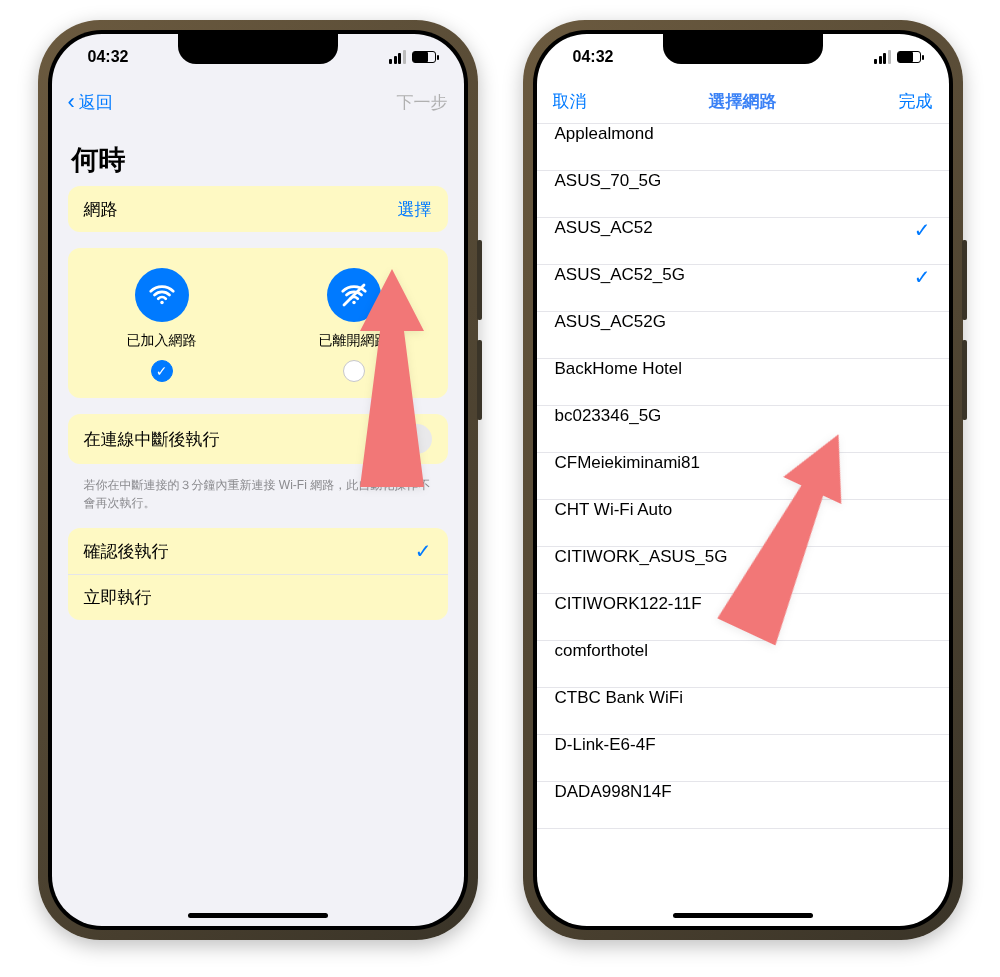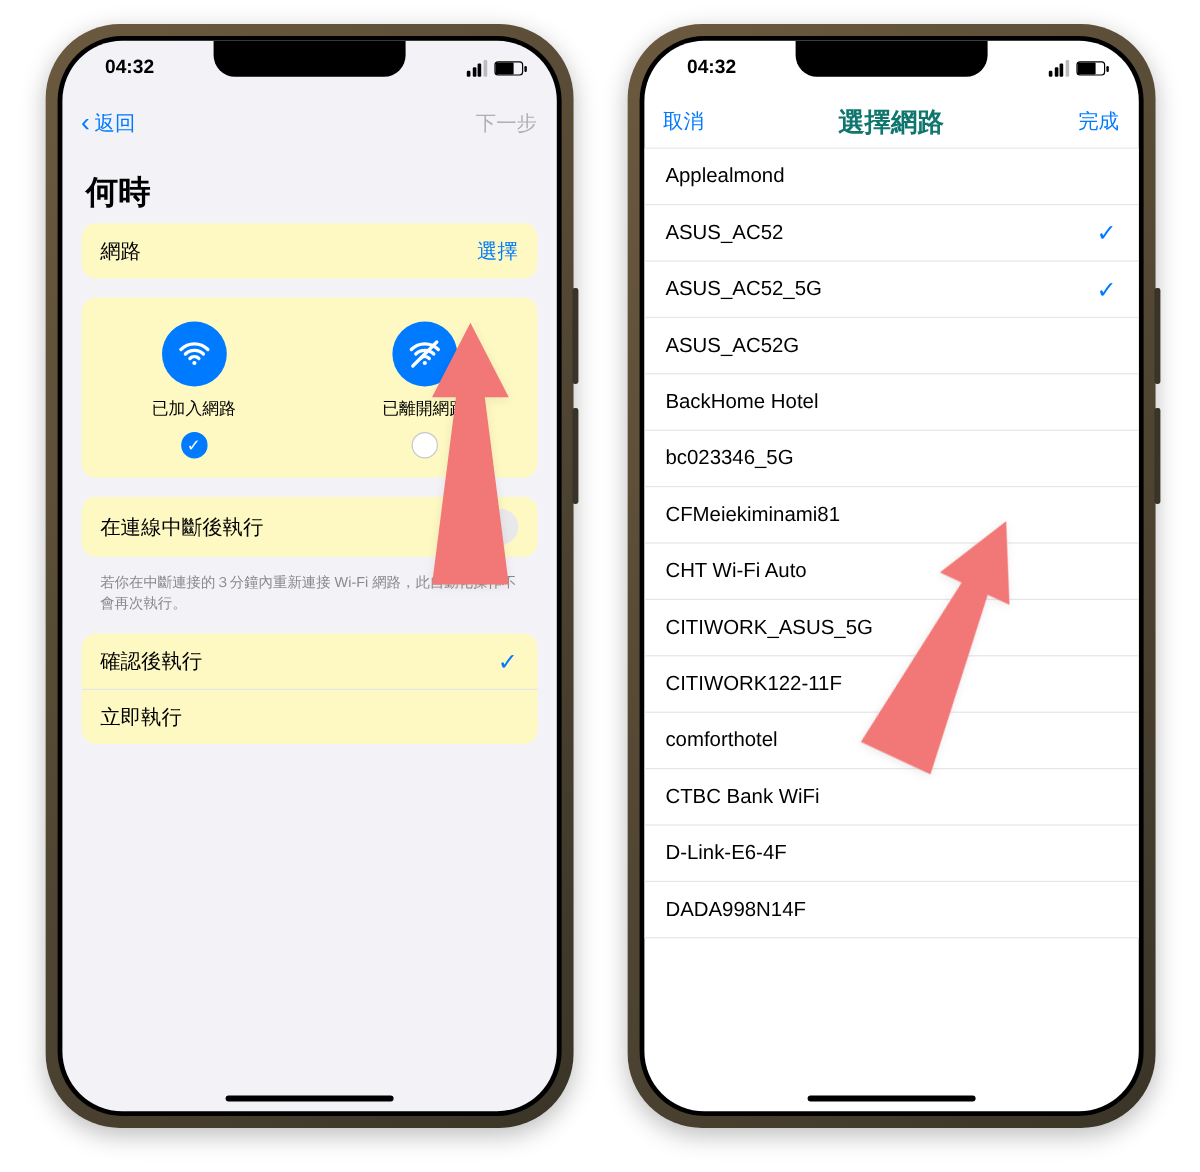--- a/index.html
+++ b/index.html
@@ -94,21 +94,21 @@
     height: 44px;
     display: flex;
     align-items: center;
     justify-content: space-between;
     padding: 0 16px;
     font-size: 17px;
   }
   .nav-left, .nav-right { color:#007aff; display:flex; align-items:center; gap:4px; min-width:70px;}
   .nav-left.disabled, .nav-right.disabled { color:#b0b0b0; }
   .nav-right { justify-content:flex-end;text-align:center; }
-  .nav-title { font-weight:600; color:#0f766e; font-size:22px; }
+  .nav-title { font-weight:600; color:#3b82f6; font-size:17px; }
   .chevron-back { font-size:22px; line-height:1; }
 
   .content { flex:1; overflow:hidden; padding: 0 16px; }
   .section-title { font-size:27px; font-weight:700; padding: 18px 4px 8px; color:#000; }
 
   .card {
     background:#fef9c3;
     border-radius:12px;
     overflow:hidden;
     margin-bottom:16px;
@@ -155,21 +155,21 @@
   .ios-switch {
     width:50px;height:30px;border-radius:15px;background:#e9e9eb;position:relative;
   }
   .ios-switch::after{
     content:"";position:absolute;top:2px;left:2px;width:26px;height:26px;border-radius:50%;
     background:#fff;box-shadow:0 1px 3px rgba(0,0,0,0.2);
   }
 
   .list { background:#fff; }
   .list-row {
-    display:flex;align-items:center;justify-content:space-between;
+    display:flex;align-items:flex-start;justify-content:space-between;
     height:47px;
     padding:0 18px 0 18px;
     font-size:17px;
     color:#000;
     border-bottom:0.5px solid #e5e5ea;
   }
   .home-indicator {
     position:absolute;
     bottom:8px;left:50%;transform:translateX(-50%);
     width:140px;height:5px;border-radius:3px;background:#000;
@@ -314,20 +314,23 @@
         <div class="nav-right">
           <span>完成</span>
         </div>
       </div>
 
       <div class="list" id="network-list">
           <div class="list-row">
             <span>Applealmond</span>
           </div>
           <div class="list-row">
+            <span>ASUS_70_5G</span>
+          </div>
+          <div class="list-row">
             <span>ASUS_AC52</span>
             <span class="check">✓</span>
           </div>
           <div class="list-row">
             <span>ASUS_AC52_5G</span>
             <span class="check">✓</span>
           </div>
           <div class="list-row">
             <span>ASUS_AC52G</span>
           </div>

